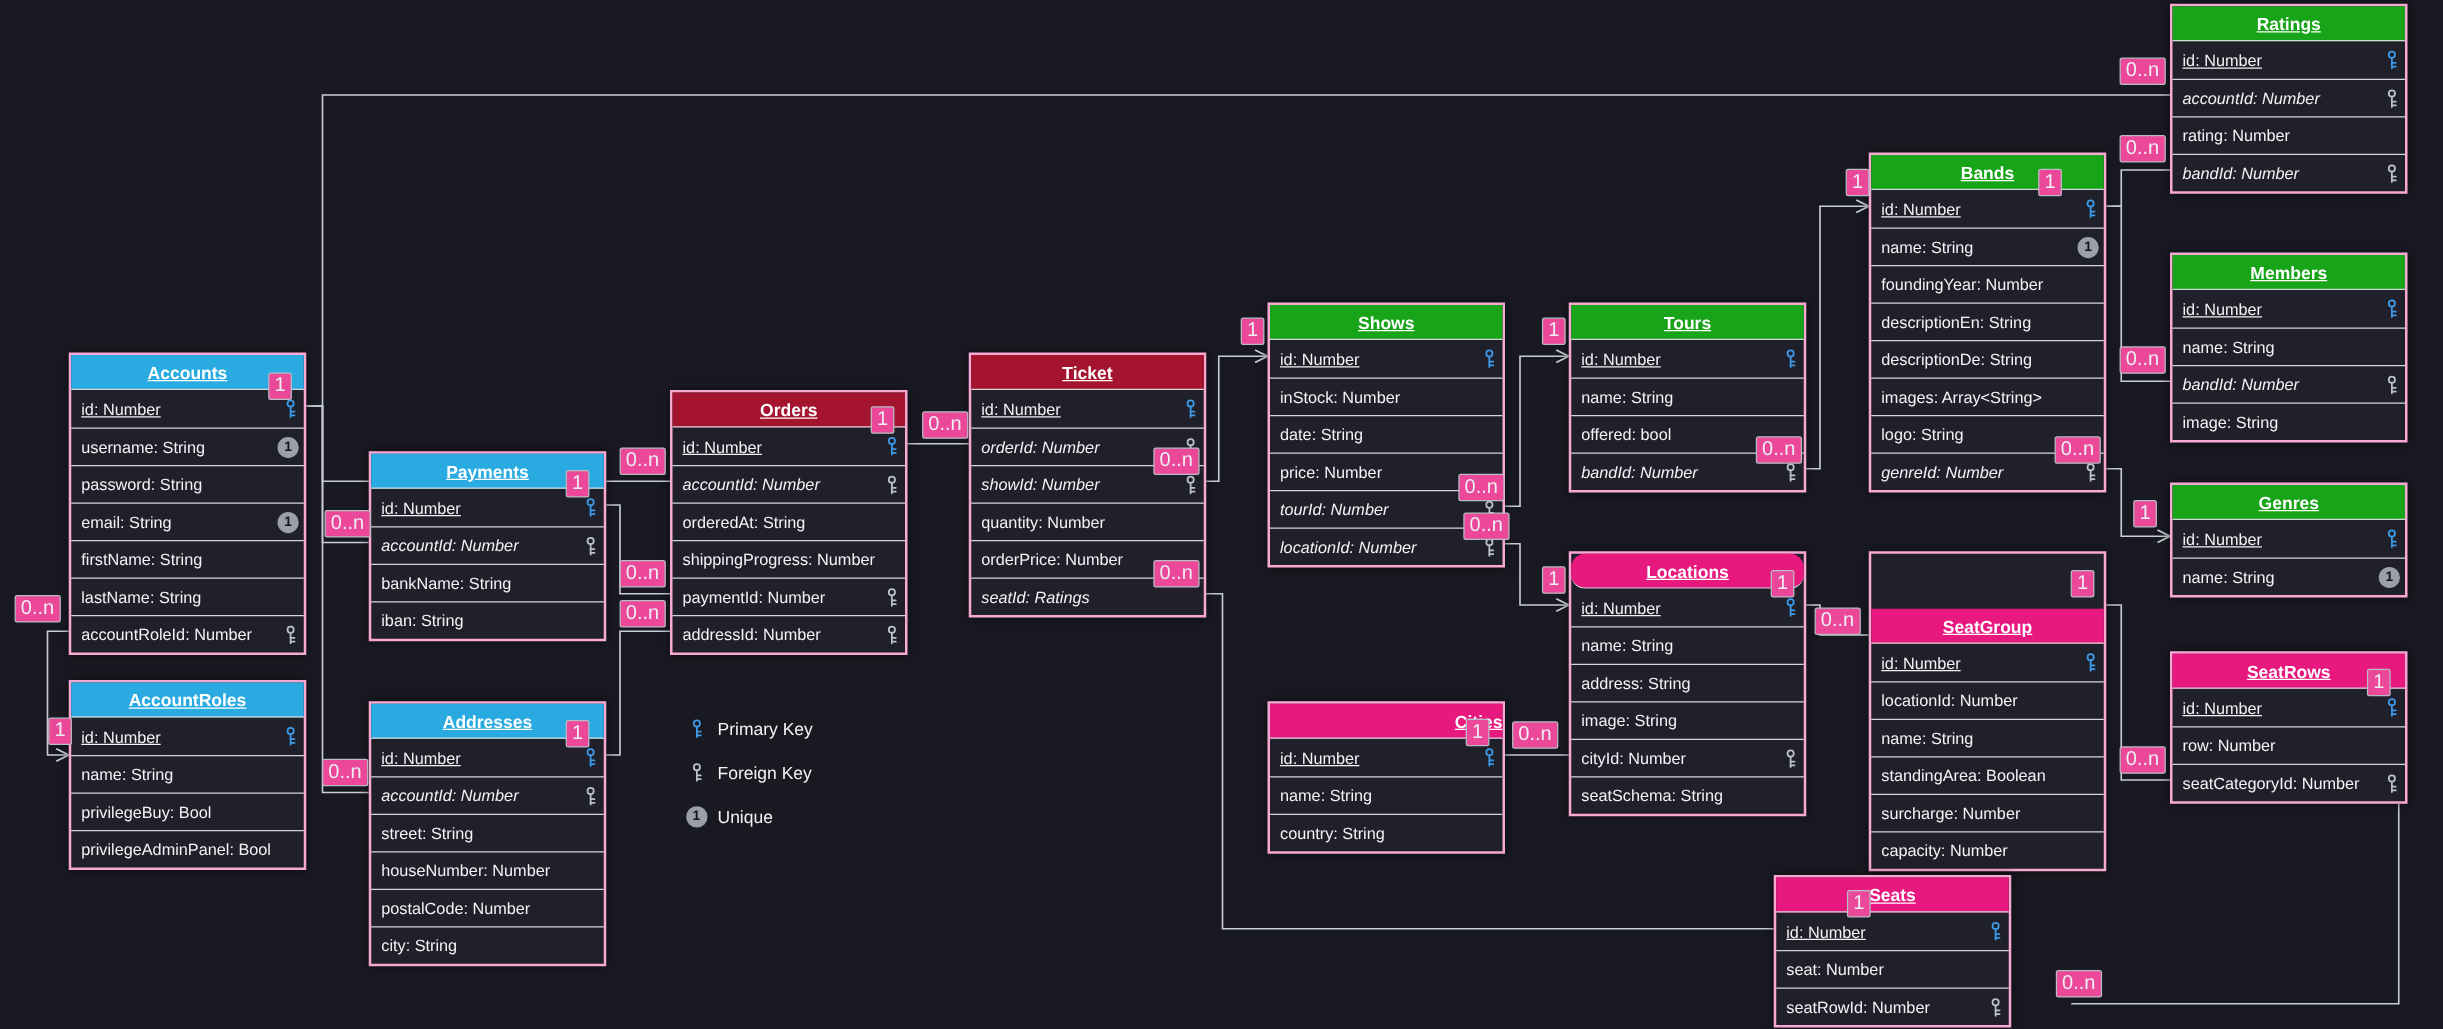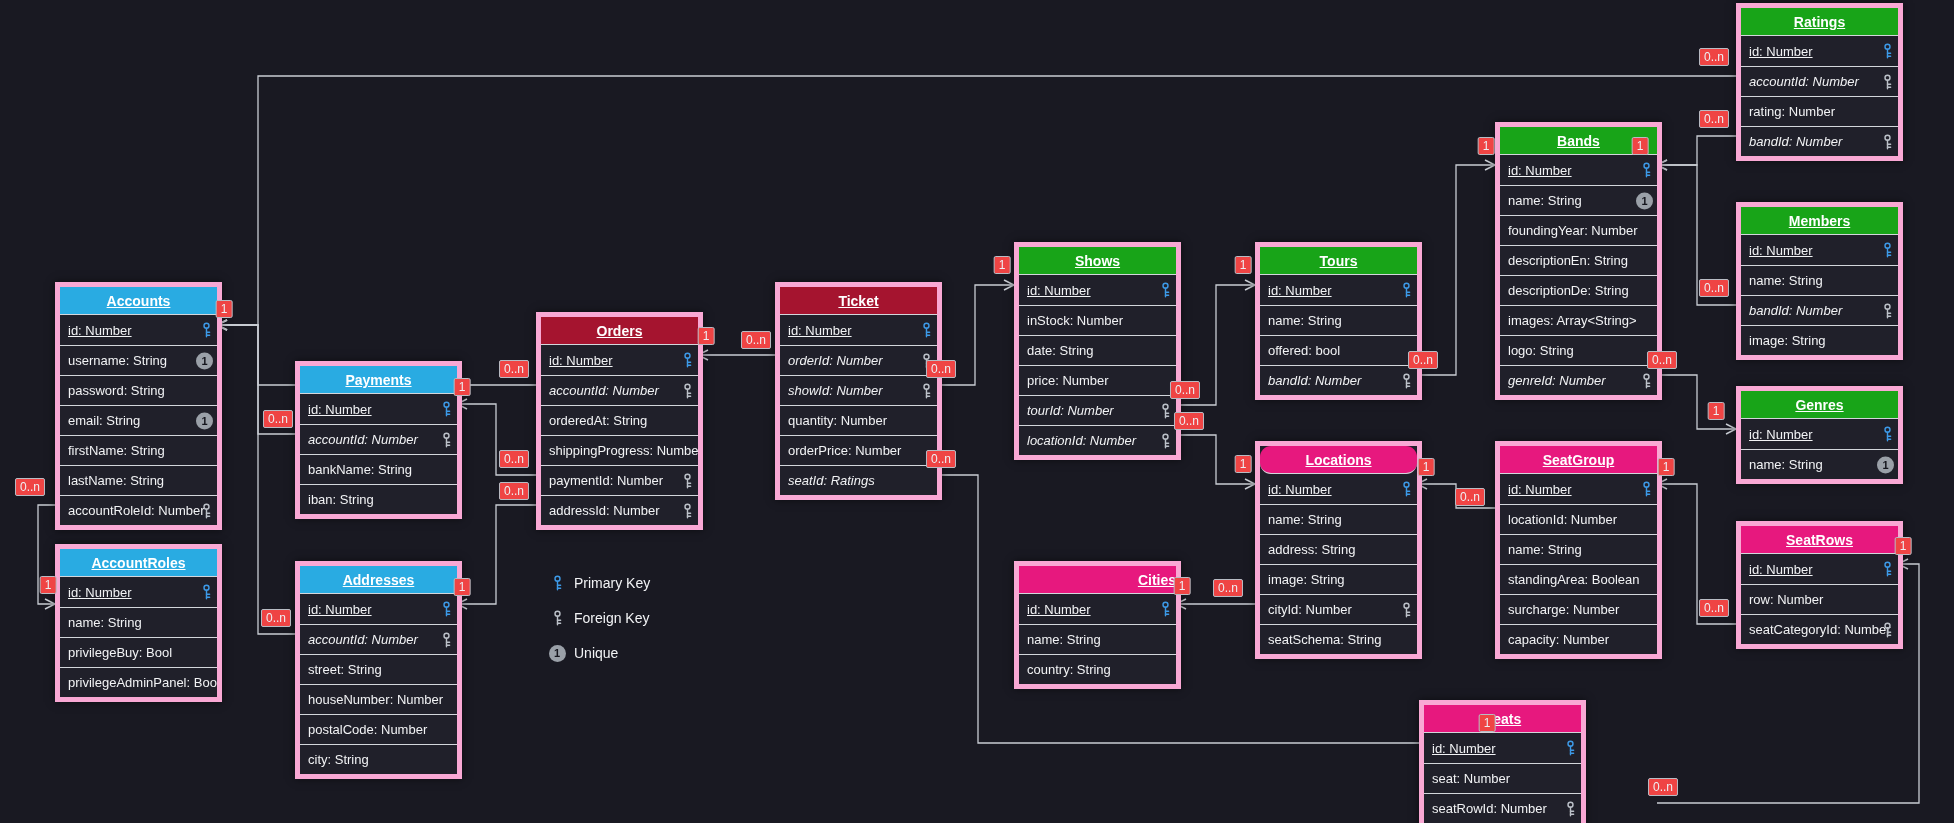--- a/index.html
+++ b/index.html
@@ -1,29 +1,29 @@
 <!DOCTYPE html>
 <html><head>
 <meta charset="utf-8">
 <style>
   *{margin:0;padding:0;box-sizing:border-box;}
   html,body{width:1954px;height:823px;background:#191922;font-family:"Liberation Sans",sans-serif;overflow:hidden;}
   #canvas{position:relative;width:1954px;height:823px;background:#191922;}
   #rel-lines{position:absolute;left:0;top:0;z-index:1;}
   .rel-line{fill:none;stroke:#c9cdd4;stroke-width:1.3;}
-  .table{position:absolute;z-index:2;width:167px;border:5px solid #f9a8d4;background:#20202a;box-shadow:0 0 8px rgba(0,0,0,.55);}
+  .table{position:absolute;z-index:2;width:190px;border:2px solid #f9a8d4;background:#20202a;box-shadow:0 0 8px rgba(0,0,0,.55);}
   .table-header{height:28px;line-height:28px;text-align:center;font-size:14px;font-weight:bold;text-decoration:underline;color:#ffffff;border-bottom:1px solid #d3d6db;cursor:move;}
   .row{position:relative;height:30px;display:flex;align-items:center;color:#f2f3f5;font-size:13px;white-space:nowrap;overflow:hidden;}
   .row + .row{border-top:1px solid #d3d6db;}
   .field-text{margin-left:8px;}
   .field-text.pk{text-decoration:underline;}
   .field-text.it{font-style:italic;}
   .key-icon{position:absolute;right:5px;top:50%;transform:translateY(-50%);width:11px;height:16px;}
   .unique-badge{position:absolute;right:4px;top:50%;transform:translateY(-50%);width:17px;height:17px;border-radius:50%;background:#9aa0a8;color:#15151d;font-size:11px;font-weight:bold;text-align:center;line-height:17px;}
-  .card-label{position:absolute;z-index:3;transform:translate(-50%,-50%);background:#ef4444;border:1px solid #b8bcc4;color:#edeff3;font-size:12px;line-height:1;padding:2px 4px;border-radius:2px;white-space:nowrap;}
+  .card-label{position:absolute;z-index:3;transform:translate(-50%,-50%);background:#ec4899;border:1px solid #b8bcc4;color:#edeff3;font-size:16px;line-height:1;padding:2px 4px;border-radius:2px;white-space:nowrap;}
   .legend{position:absolute;left:548px;top:572px;z-index:2;}
   .legend-item{display:flex;align-items:center;margin-bottom:13px;height:22px;color:#f2f3f5;font-size:14px;}
   .legend-icon{width:18px;height:18px;margin-right:8px;display:inline-flex;align-items:center;justify-content:center;}
   .legend-icon .key-icon{position:static;transform:none;}
   .legend-icon .unique-badge{position:static;transform:none;}
 </style>
 </head>
 <body>
 
 <div id="canvas">
@@ -579,21 +579,21 @@
         </svg>
       </div>
       <div class="row">
         <span class="field-text">name: String</span>
       </div>
       <div class="row">
         <span class="field-text">country: String</span>
       </div>
     </div>
     <div class="table" style="left: 1495px; top: 441px;">
-      <div class="table-header" style="background: rgb(231, 24, 126);">SeatGroup</div>
+      <div class="table-header" style="background: rgb(231, 24, 126); margin-top: 44px;">SeatGroup</div>
       <div class="row">
         <span class="field-text pk">id: Number</span>
         <svg viewBox="0 0 12 18" class="key-icon">
           <g stroke="#3d9ae8" fill="none" stroke-width="1.6" stroke-linecap="round">
             <circle cx="6" cy="4.2" r="2.8"></circle>
             <line x1="6" y1="7" x2="6" y2="16.5"></line>
             <line x1="6" y1="11.5" x2="9.5" y2="11.5"></line>
             <line x1="6" y1="15" x2="9.5" y2="15"></line>
           </g>
         </svg>

